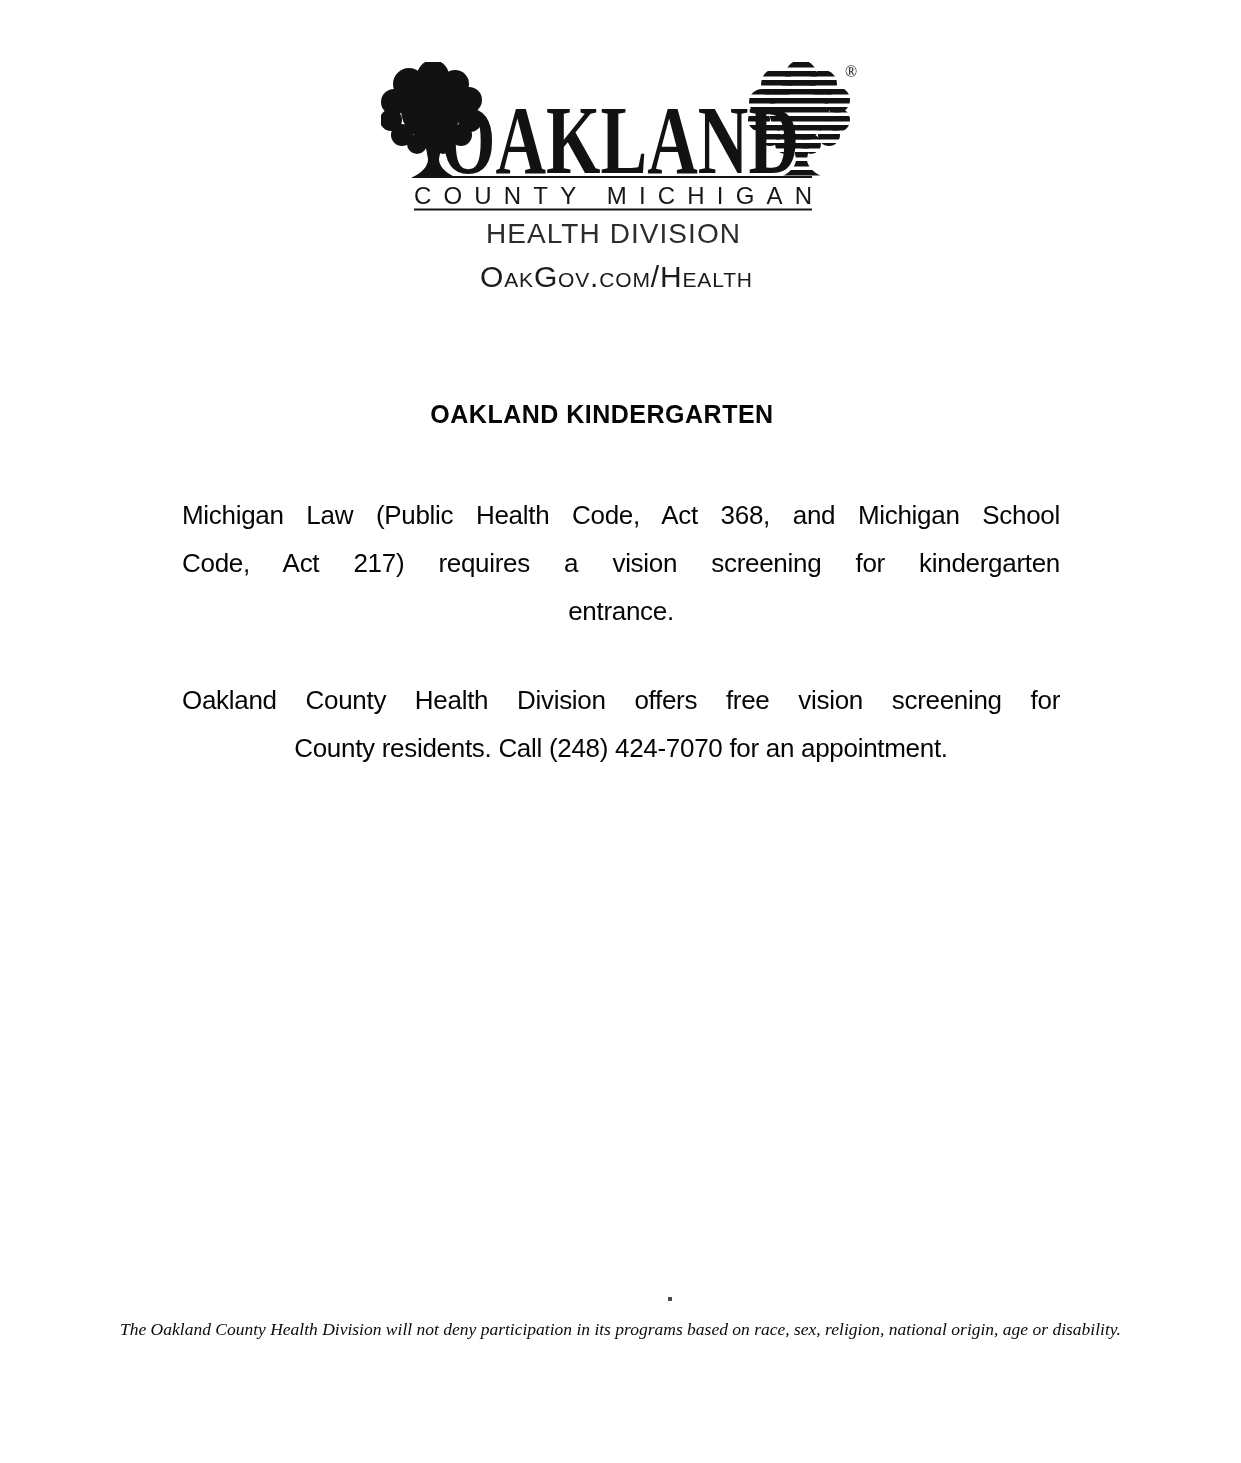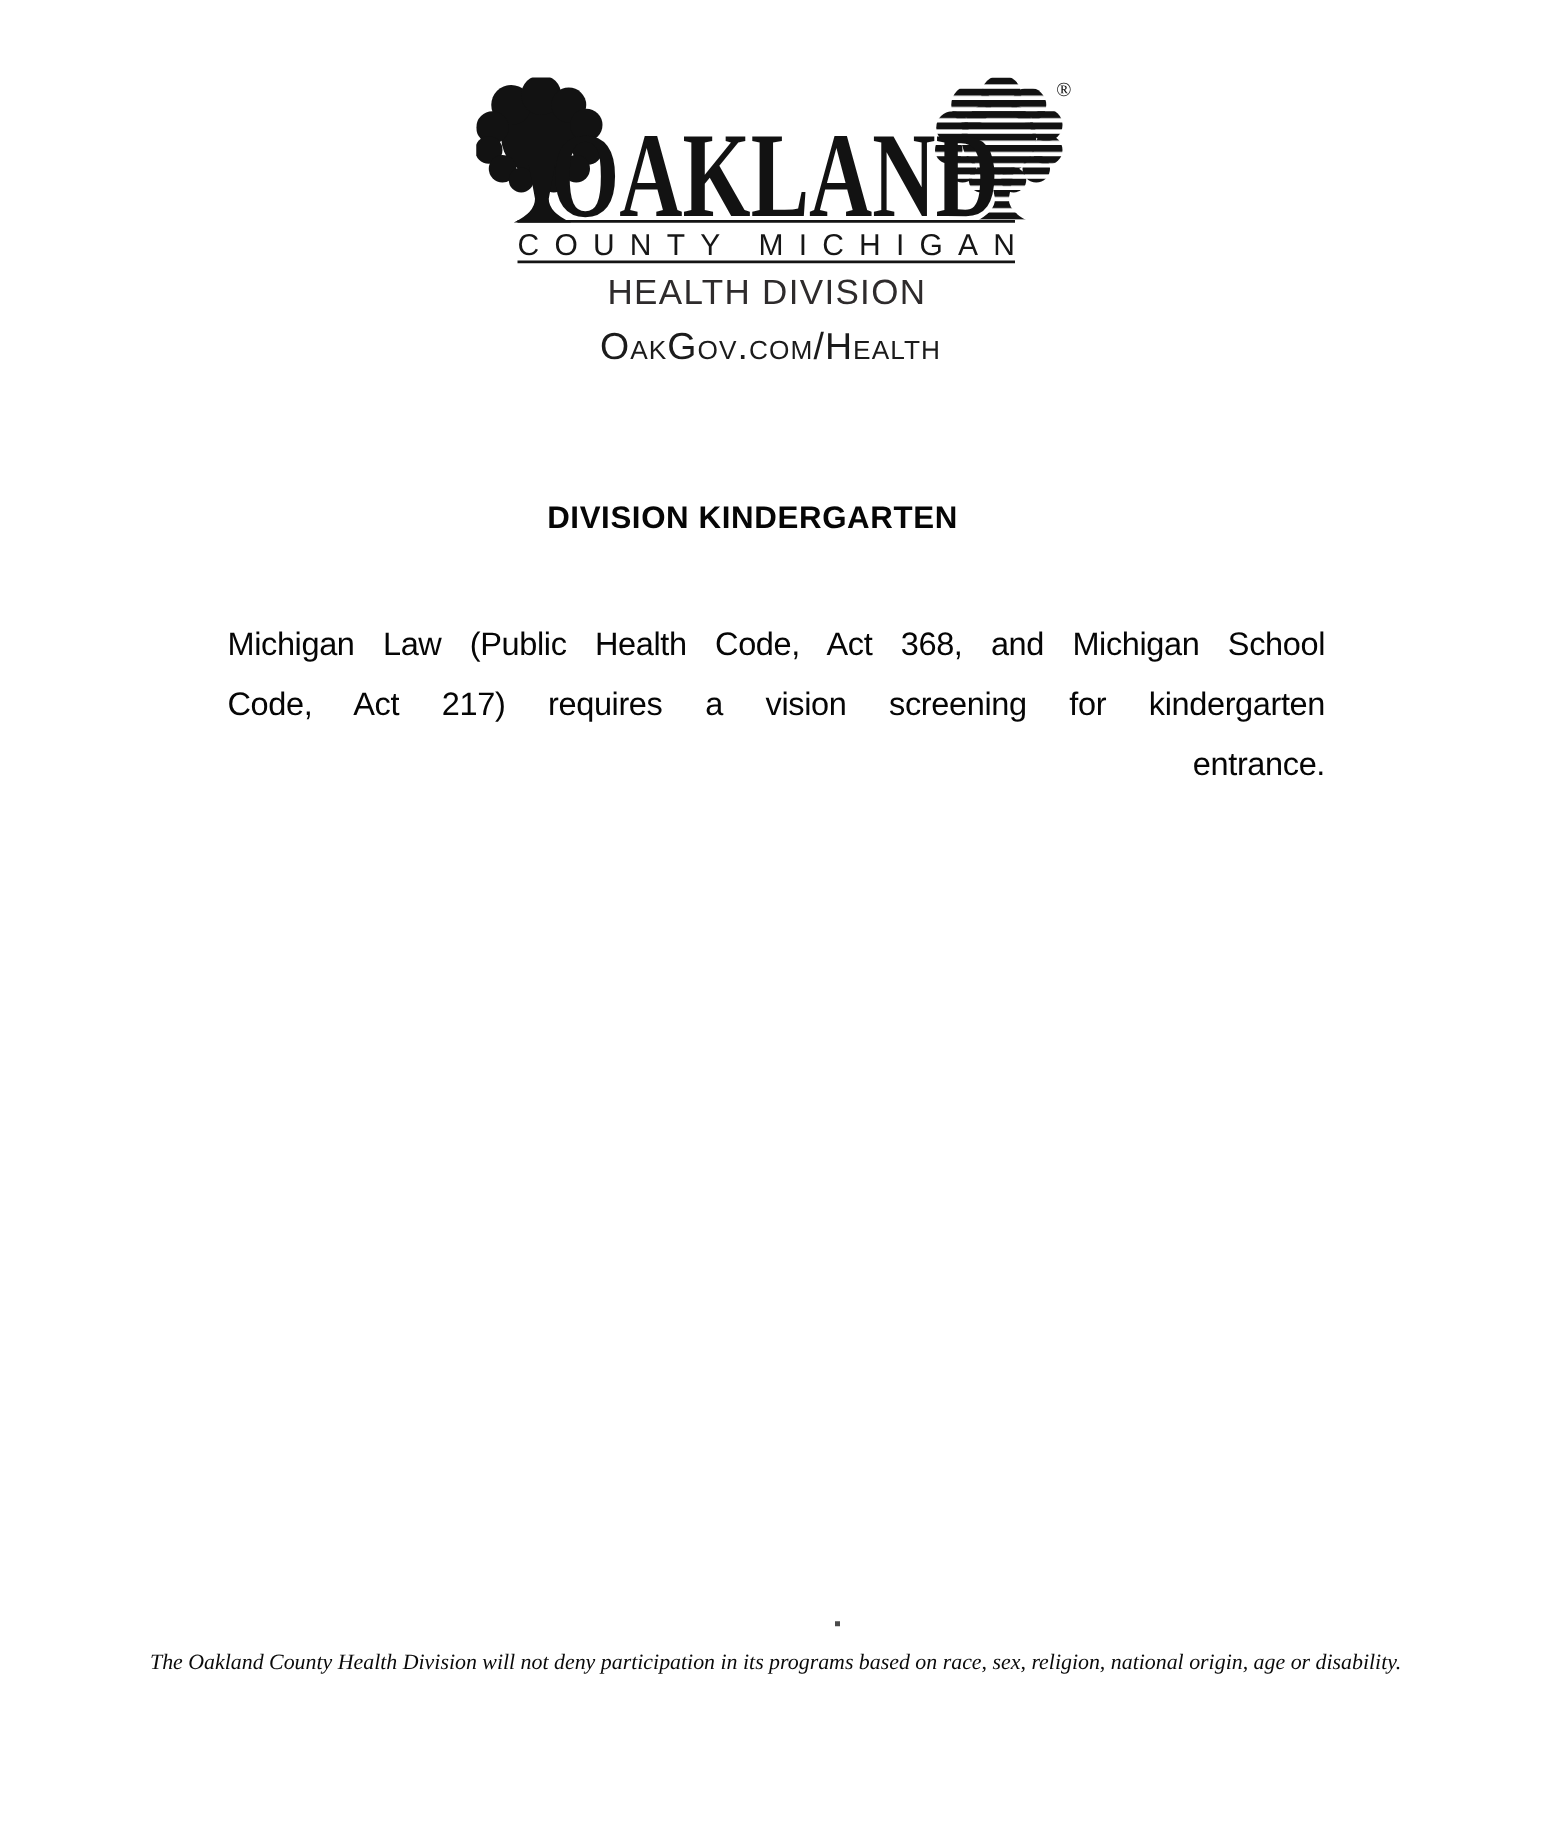--- a/index.html
+++ b/index.html
@@ -70,21 +70,21 @@
     width: 878px;
   }
   .para {
     margin: 0 0 41px 0;
     font-size: 26px;
     font-weight: 400;
     line-height: 48px;
     letter-spacing: -0.3px;
     color: #060606;
   }
-  .ln { display: block; text-align: right; }
+  .ln { display: block; text-align: center; }
   .ln.j { text-align: justify; text-align-last: justify; }
 
   
   .artifact-dot {
     position: absolute;
     left: 668px;
     top: 1297px;
     width: 4px;
     height: 4px;
     background: #4a4a4a;
@@ -145,33 +145,37 @@
       <text class="county" x="33" y="142" textLength="398" lengthAdjust="spacing">COUNTY MICHIGAN</text>
 
       <line class="rule" x1="33" y1="147.5" x2="431" y2="147.5"></line>
 
       <text class="division" x="232" y="181" text-anchor="middle" textLength="254" lengthAdjust="spacing">HEALTH DIVISION</text>
 
       <text class="website" x="235" y="225" text-anchor="middle" textLength="272" lengthAdjust="spacing">OakGov.com/Health</text>
     </svg>
   </div>
 
-  <h1 class="doc-title">DIVISION KINDERGARTEN</h1>
+  <h1 class="doc-title">OAKLAND KINDERGARTEN</h1>
 
   <div class="content">
 
     <p class="para">
       <span class="ln j">Michigan Law (Public Health Code, Act 368, and Michigan School</span>
       <span class="ln j">Code, Act 217) requires a vision screening for kindergarten</span>
       <span class="ln">entrance.</span>
     </p>
 
     <p class="para">
     </p>
 
+    <p class="para">
+      <span class="ln j">Oakland County Health Division offers free vision screening for</span>
+      <span class="ln">County residents.  Call (248) 424-7070 for an appointment.</span>
+    </p>
 
   </div>
 
   <div class="artifact-dot"></div>
 
   <div class="footer">
     <div class="footer-line">The Oakland County Health Division will not deny participation in its programs based on race, sex, religion, national origin, age or disability.</div>
   </div>
 
 </div>

